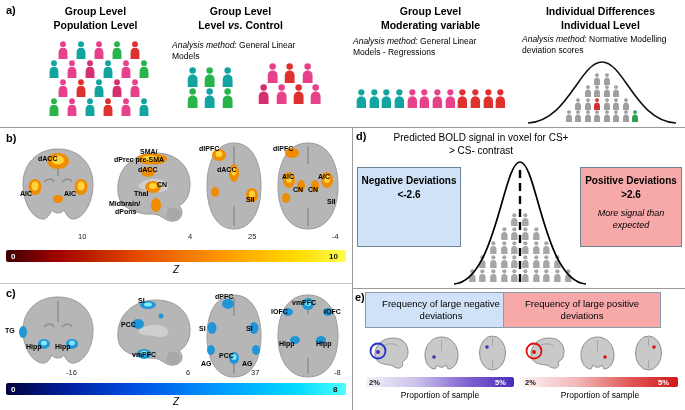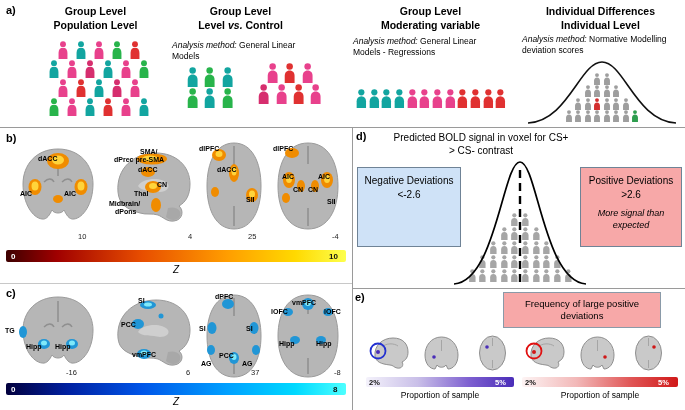--- a/index.html
+++ b/index.html
@@ -22,21 +22,21 @@
   .blabel{position:absolute;font-size:7px;font-weight:600;white-space:nowrap;z-index:5}
   .coord{position:absolute;font-size:7.5px;color:#222;z-index:5}
   .cb{position:absolute;border-radius:2px}
   .cb-hot{background:linear-gradient(90deg,#3d0000 0%,#a00000 15%,#e84e00 40%,#ff9d00 65%,#ffd900 85%,#fdff4d 100%)}
   .cb-cool{background:linear-gradient(90deg,#02003d 0%,#0020a0 18%,#0055e8 40%,#00a0ff 65%,#00d9ff 85%,#4dffff 100%)}
   .cb-negfreq{background:linear-gradient(90deg,#f4f2fb 0%,#c9bfe8 35%,#7d5fd0 70%,#4a2db8 100%)}
   .cb-posfreq{background:linear-gradient(90deg,#fdf4f4 0%,#f2b8b8 35%,#e05555 70%,#d01818 100%)}
   .cb-lab{position:absolute;font-size:8px;font-weight:bold;z-index:6}
   .zlab{position:absolute;font-style:italic;font-size:10px;text-align:center}
   .dbox{position:absolute;border:1px solid #6f8396;text-align:center;padding:6px 3px;z-index:4}
-  .dbox .t{font-weight:normal;font-size:10px;line-height:1.35}
+  .dbox .t{font-weight:bold;font-size:10px;line-height:1.35}
   .dbox .n{font-style:italic;font-size:9px;line-height:1.3;margin-top:7px}
   .hdrbox{position:absolute;display:flex;align-items:center;justify-content:center;text-align:center;font-size:9.5px;line-height:1.25;border:1px solid #8a9aa8;padding:2px 8px}
   .line{position:absolute;background:#9a9a9a}
   svg{display:block}
   .bsvg{position:absolute;z-index:1}
 </style>
 </head>
 <body>
 
 <div id="fig">
@@ -678,20 +678,21 @@
         </svg>
       </div>
     </div>
   <svg class="bsvg" style="left:448px;top:154px;z-index:3;pointer-events:none" width="144" height="134" viewBox="0 0 144 134">
     <path d="M6 130 C48 127 55 8 72 8 C89 8 96 127 138 130" fill="none" stroke="#000" stroke-width="1.7"></path>
     <line x1="72" y1="16" x2="72" y2="132" stroke="#000" stroke-width="2.4" stroke-dasharray="8 5"></line>
   </svg>
 
   <div class="panel-tag" style="left:355px;top:291px">e)</div>
 
+  <div class="hdrbox" style="left:365px;top:292px;width:152px;height:36px;background:#CFE2F7">Frequency of large negative deviations</div>
   <div class="hdrbox" style="left:503px;top:292px;width:158px;height:36px;background:#F7A8A8">Frequency of large positive deviations</div>
 
   <svg class="bsvg" style="left:368px;top:333px" width="45" height="40" viewBox="0 0 45 40">
     <path d="M7 23 C6 12 15 5 25 5 C35 5 40 11 40 19 C40 24 38 27 34 29 C36 32 34 36 29 35 C26 34.5 25 32 22 32 C13 31 8 29 7 23 Z" fill="#c9c9c9" stroke="#8f8f8f"></path>
     <path d="M14 14 C18 10 26 10 30 13" stroke="#a5a5a5" fill="none"></path>
     <circle cx="10" cy="19" r="2" fill="#4a2db8"></circle>
     <circle cx="10" cy="18" r="7.5" fill="none" stroke="#2230D0" stroke-width="1.8"></circle>
   </svg>
   <svg class="bsvg" style="left:419px;top:333px" width="45" height="40" viewBox="0 0 45 40">
     <path d="M22.5 4 C12 4 6 13 6 22 C6 31 11 36 16 36 L18 32 C20 35 25 35 27 32 L29 36 C34 36 39 31 39 22 C39 13 33 4 22.5 4 Z" fill="#c9c9c9" stroke="#8f8f8f"></path>

